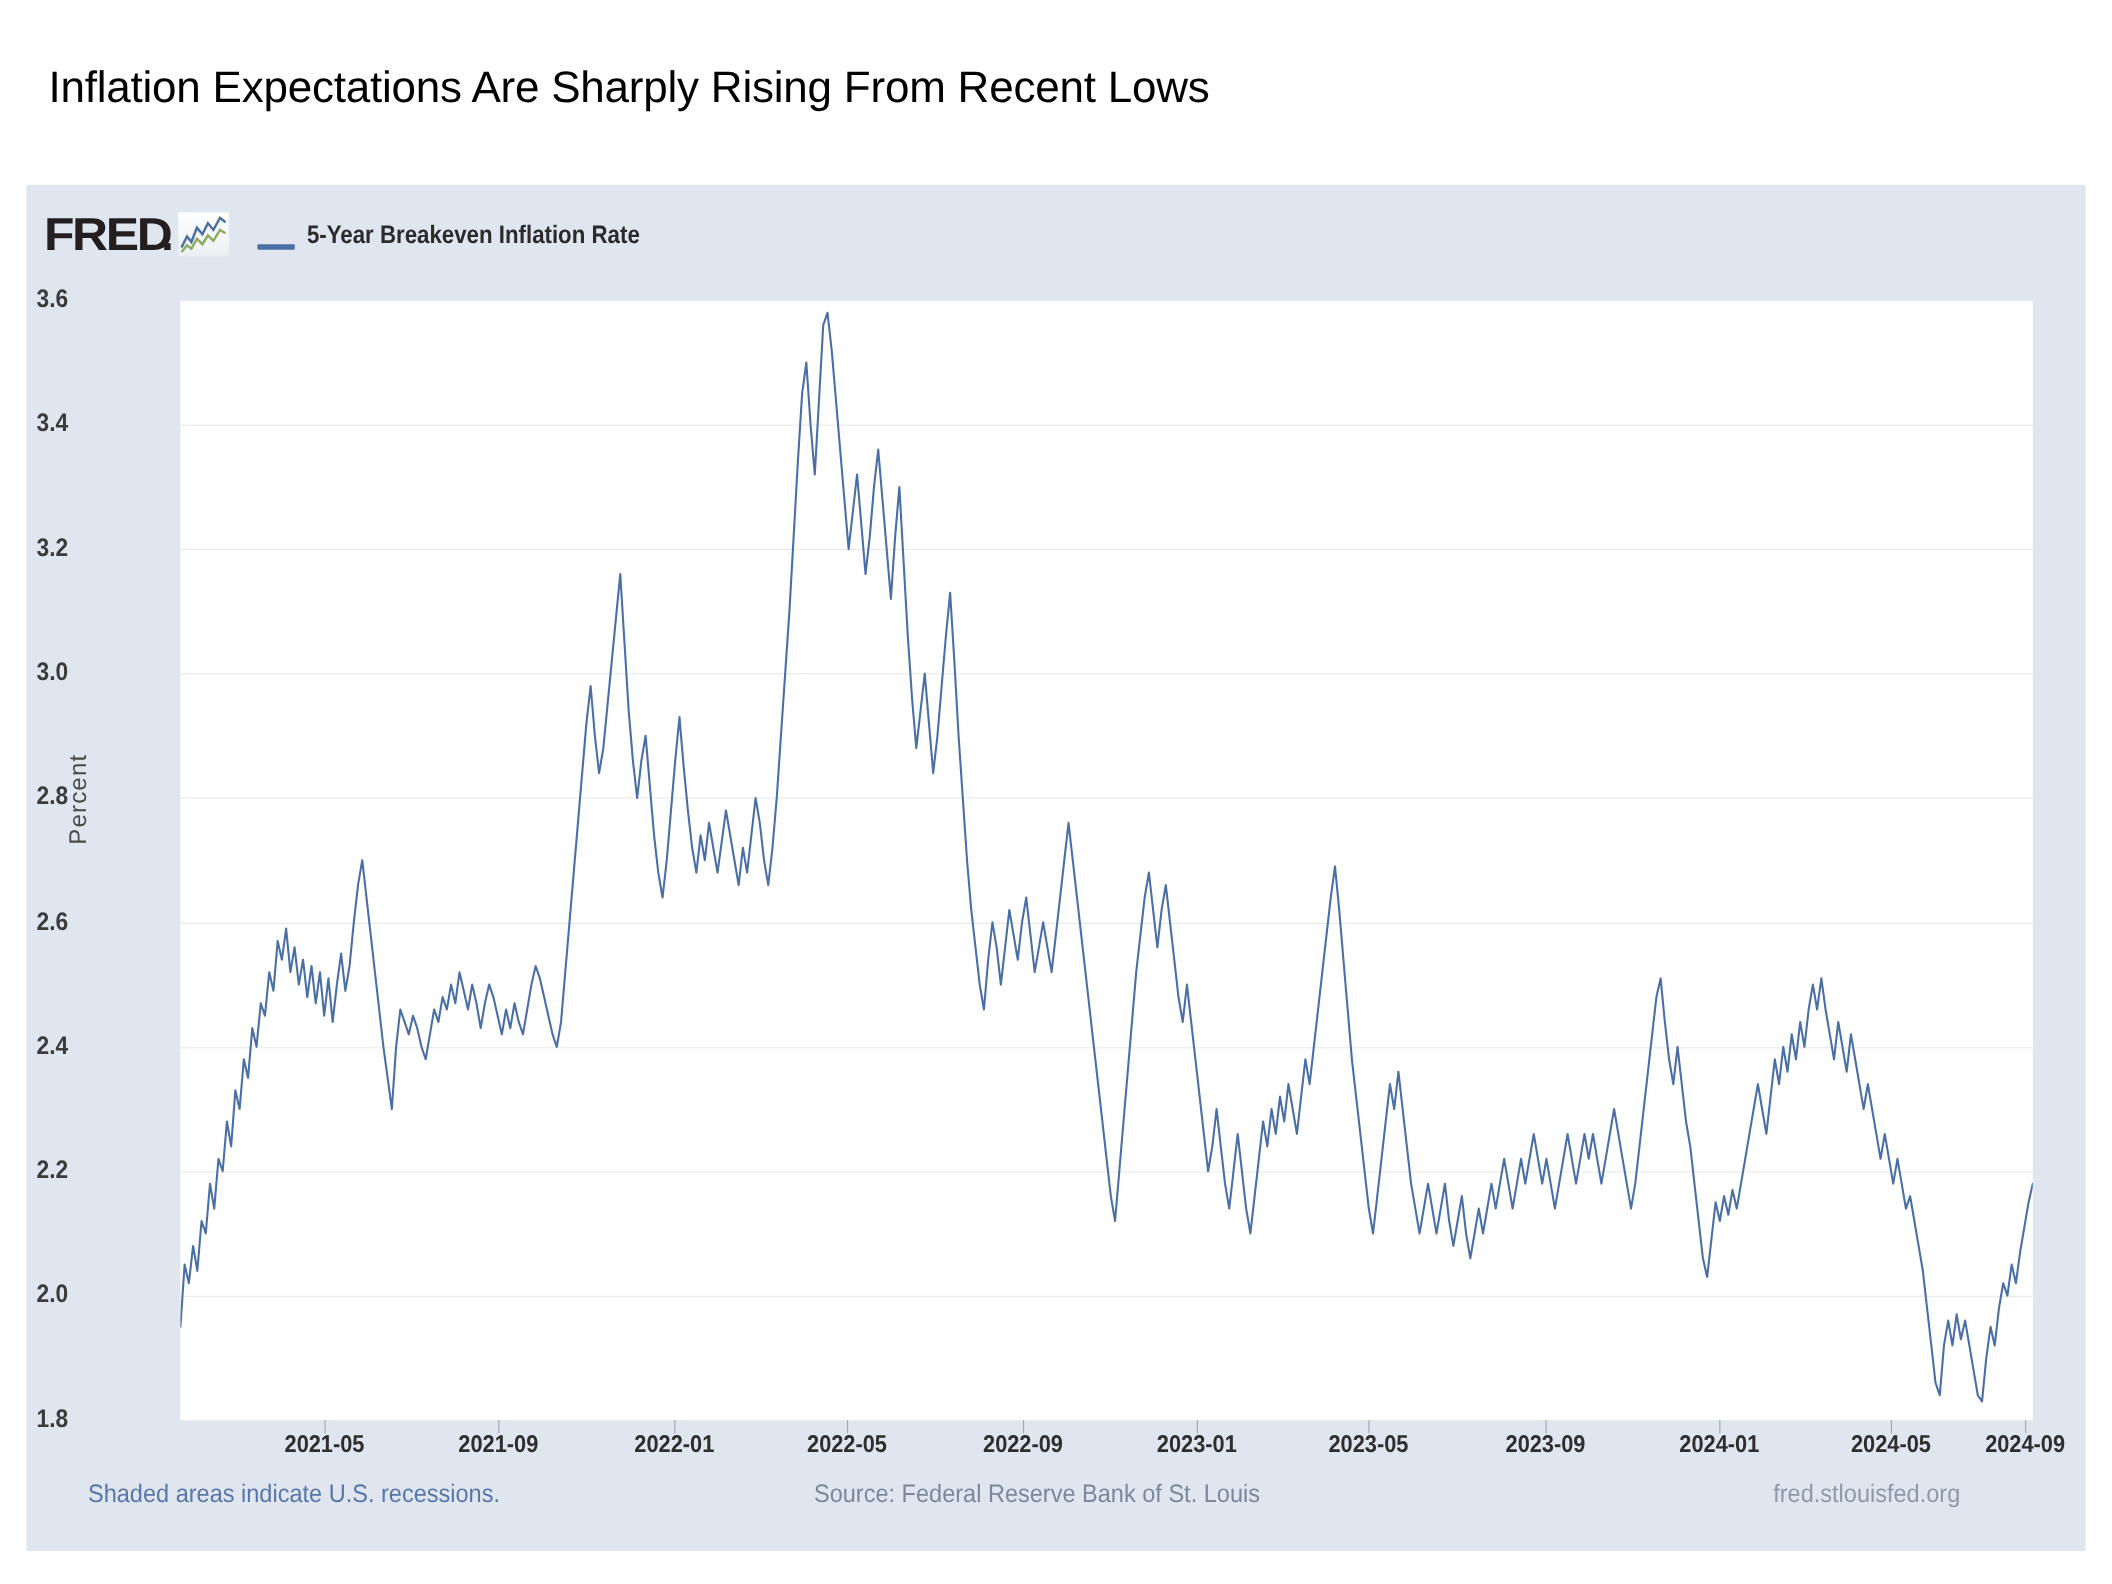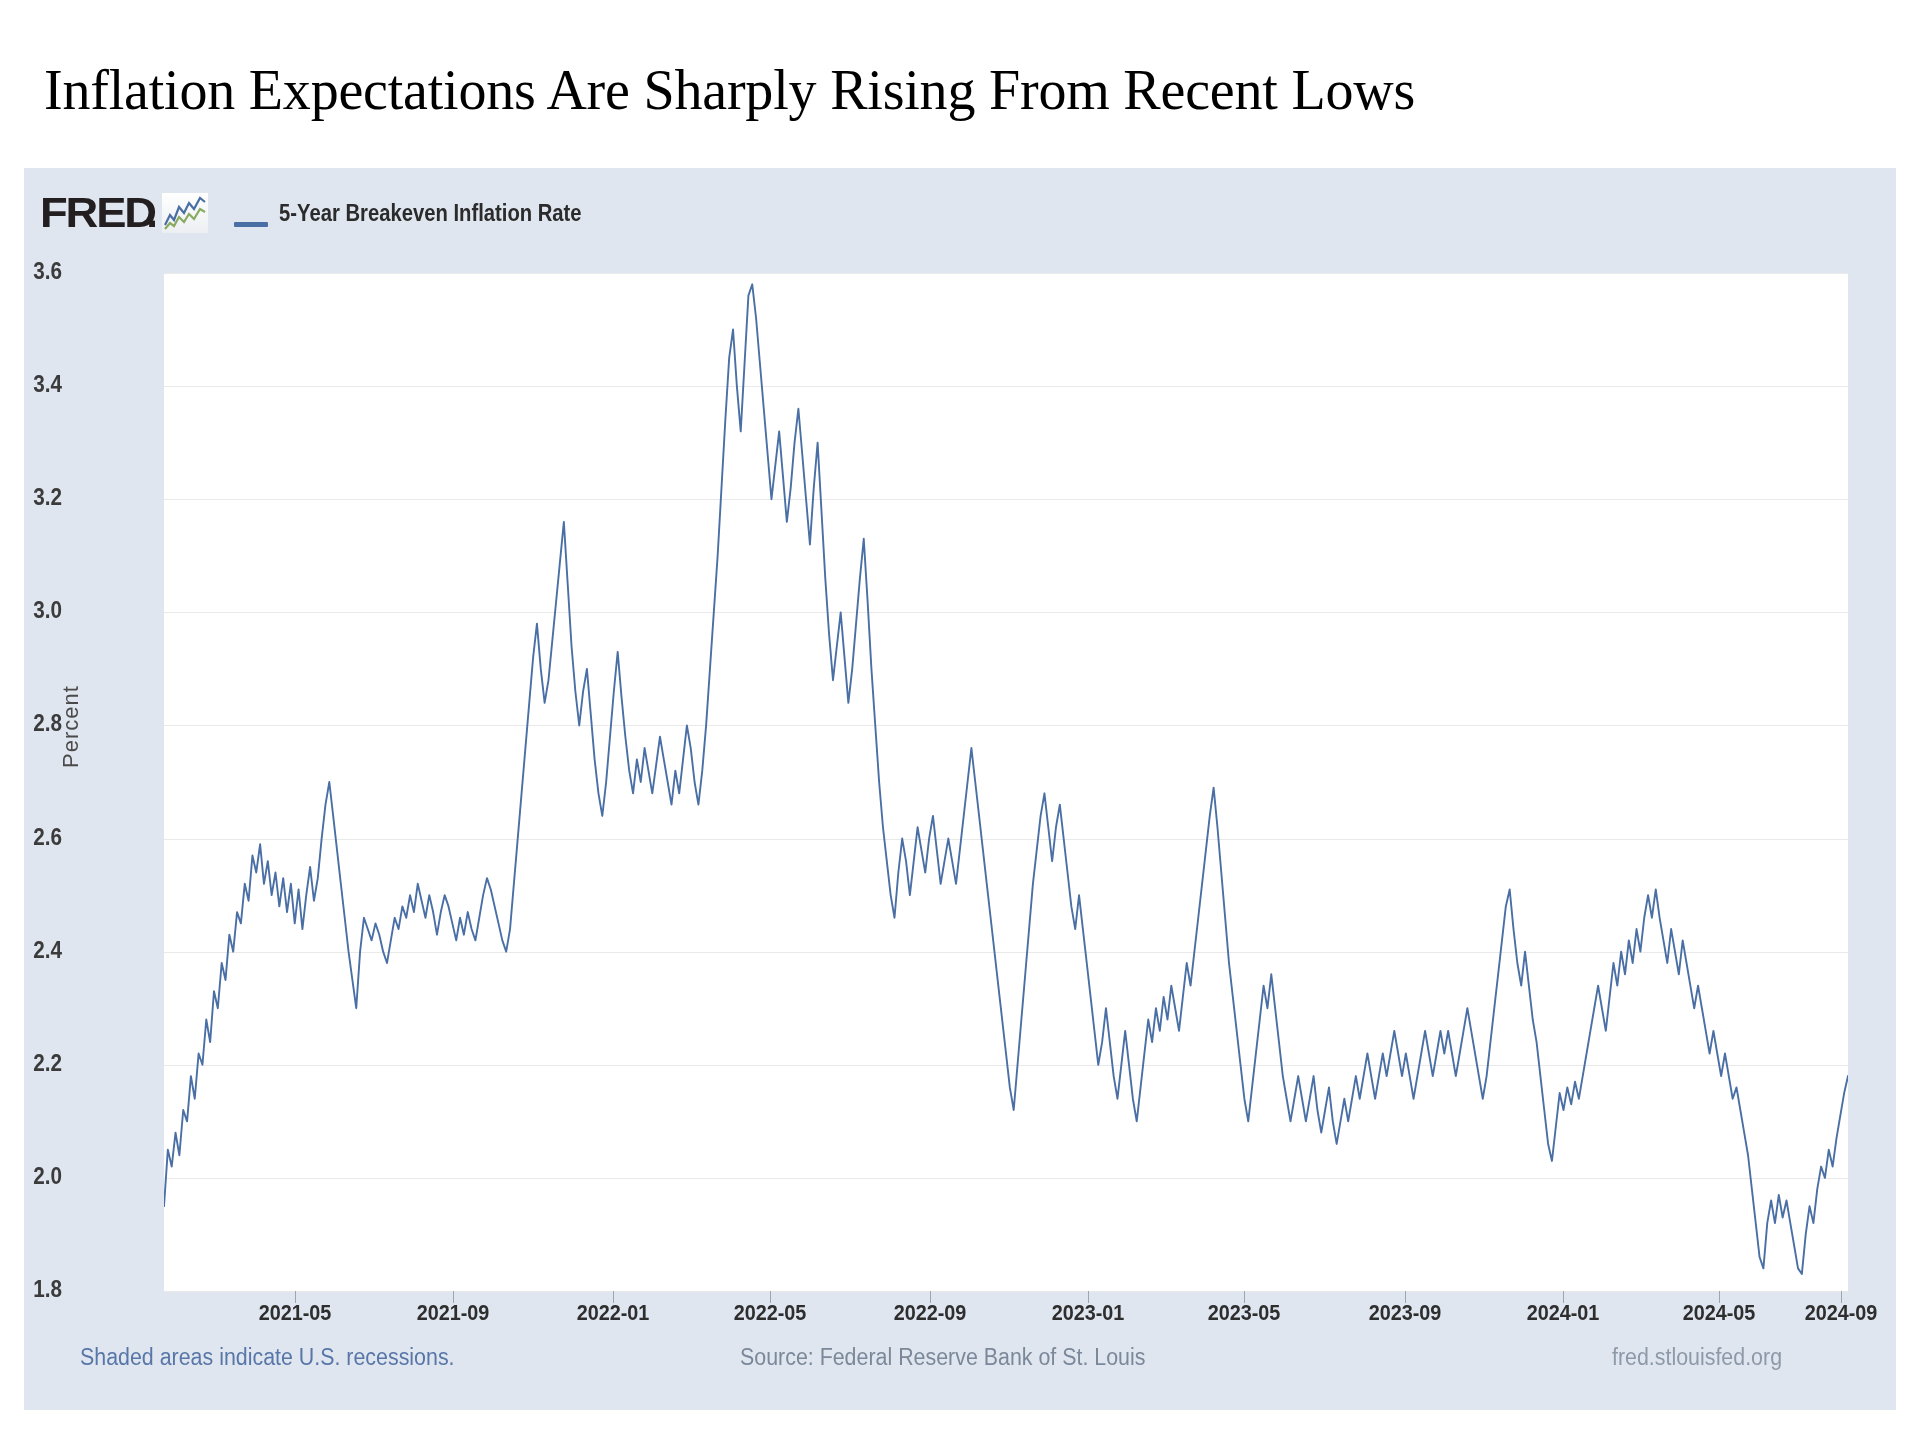--- a/index.html
+++ b/index.html
@@ -5,26 +5,25 @@
   html,body{margin:0;padding:0;}
   body{
     width:1920px;height:1440px;
     background:#ffffff;
     font-family:"Liberation Sans", sans-serif;
     overflow:hidden;
   }
   #page-title{
     position:absolute;
     left:44px; top:58px;
-    font-size:56px;
+    font-size:40px;
     font-weight:400;
     color:#000000;
     letter-spacing:-0.2px;
     white-space:nowrap;
-    font-family:Liberation Serif, serif;
   }
   #fred-panel{
     position:absolute;
     left:24px; top:168px;
     width:1872px; height:1242px;
     background:#dfe6ef;
   }
   
   #chart-header{
     position:absolute;

